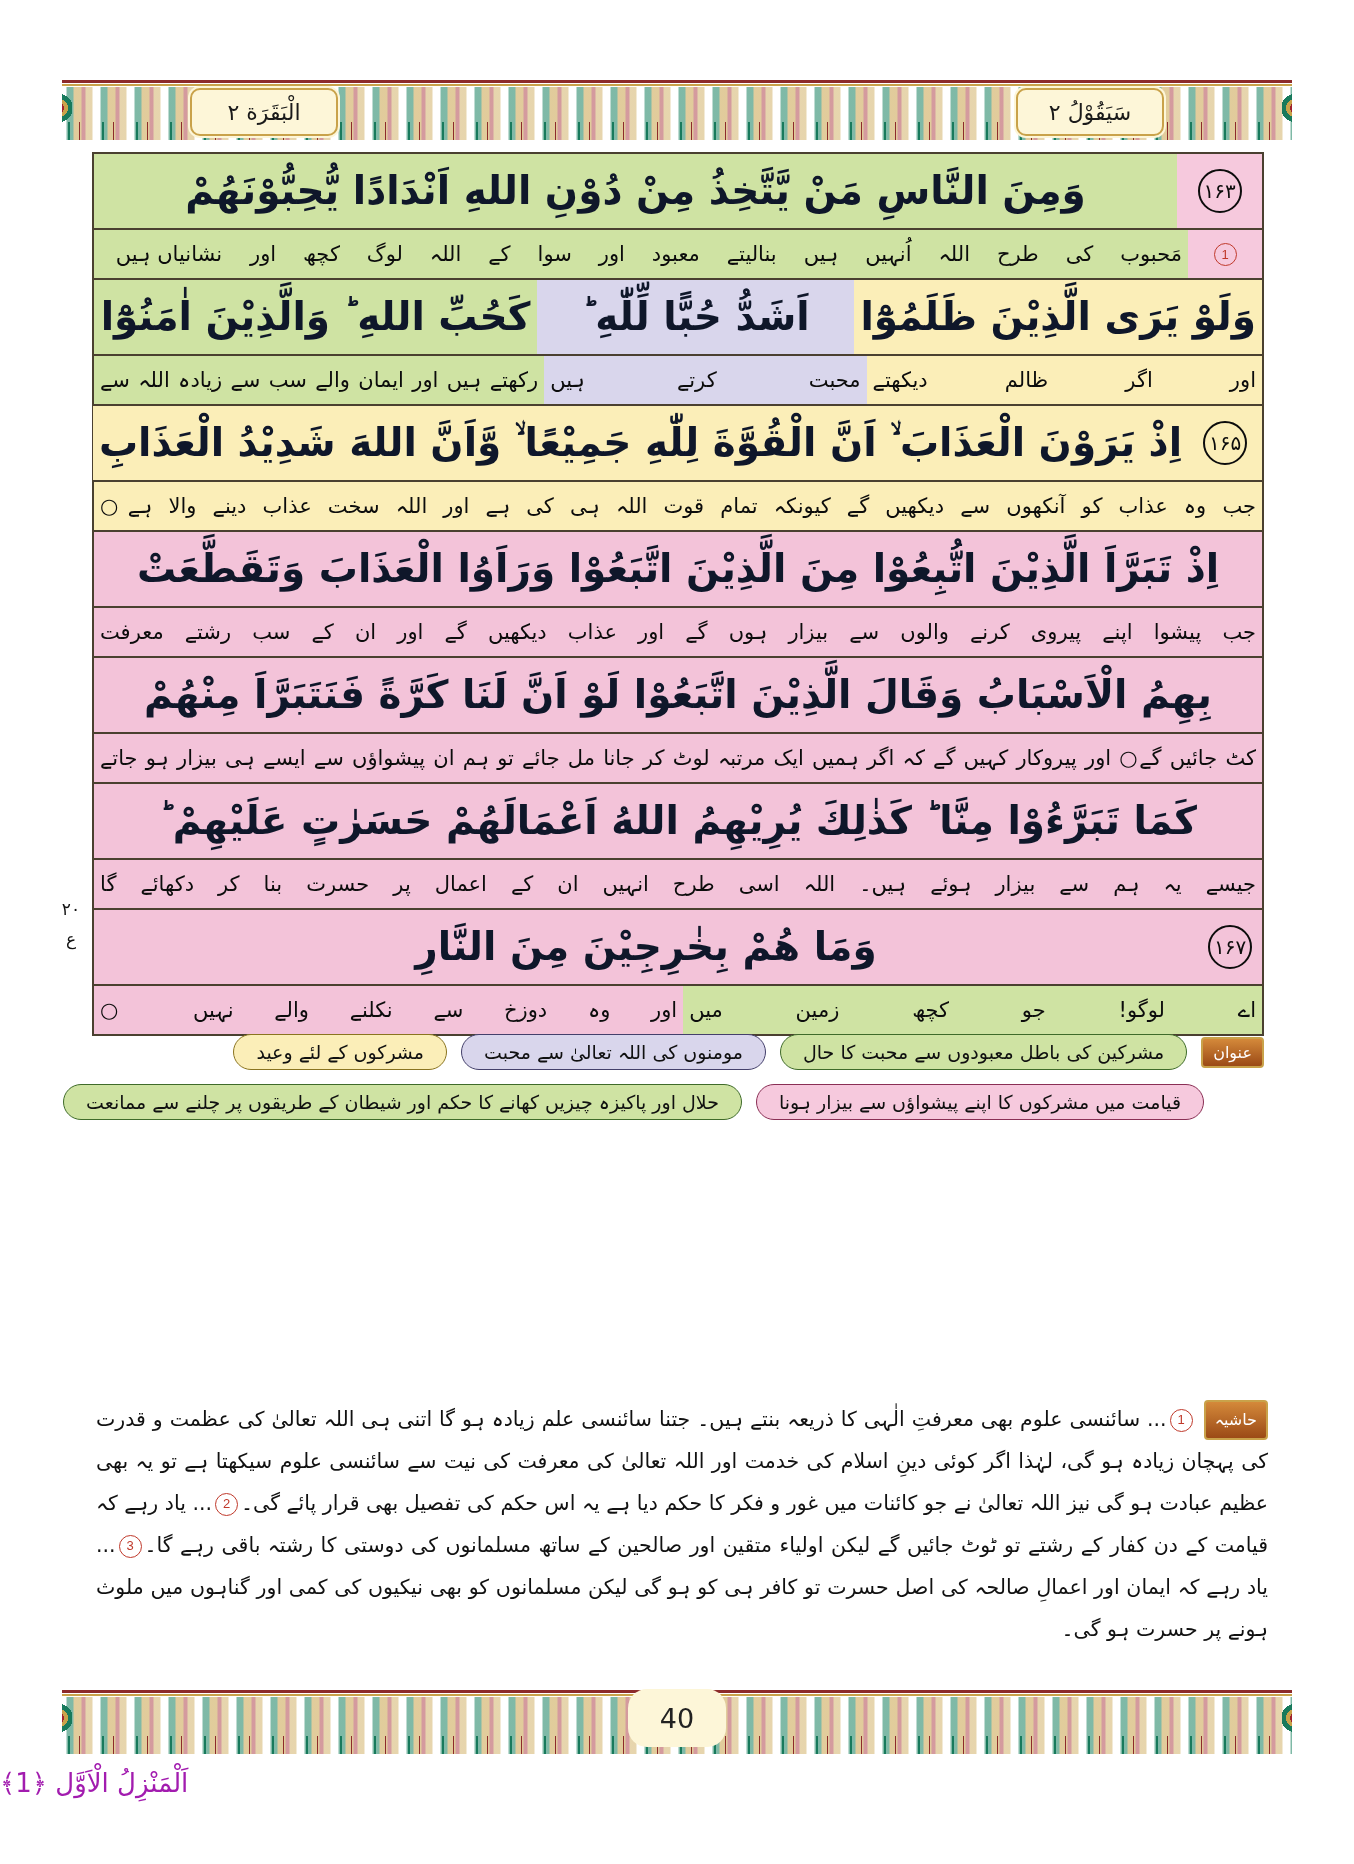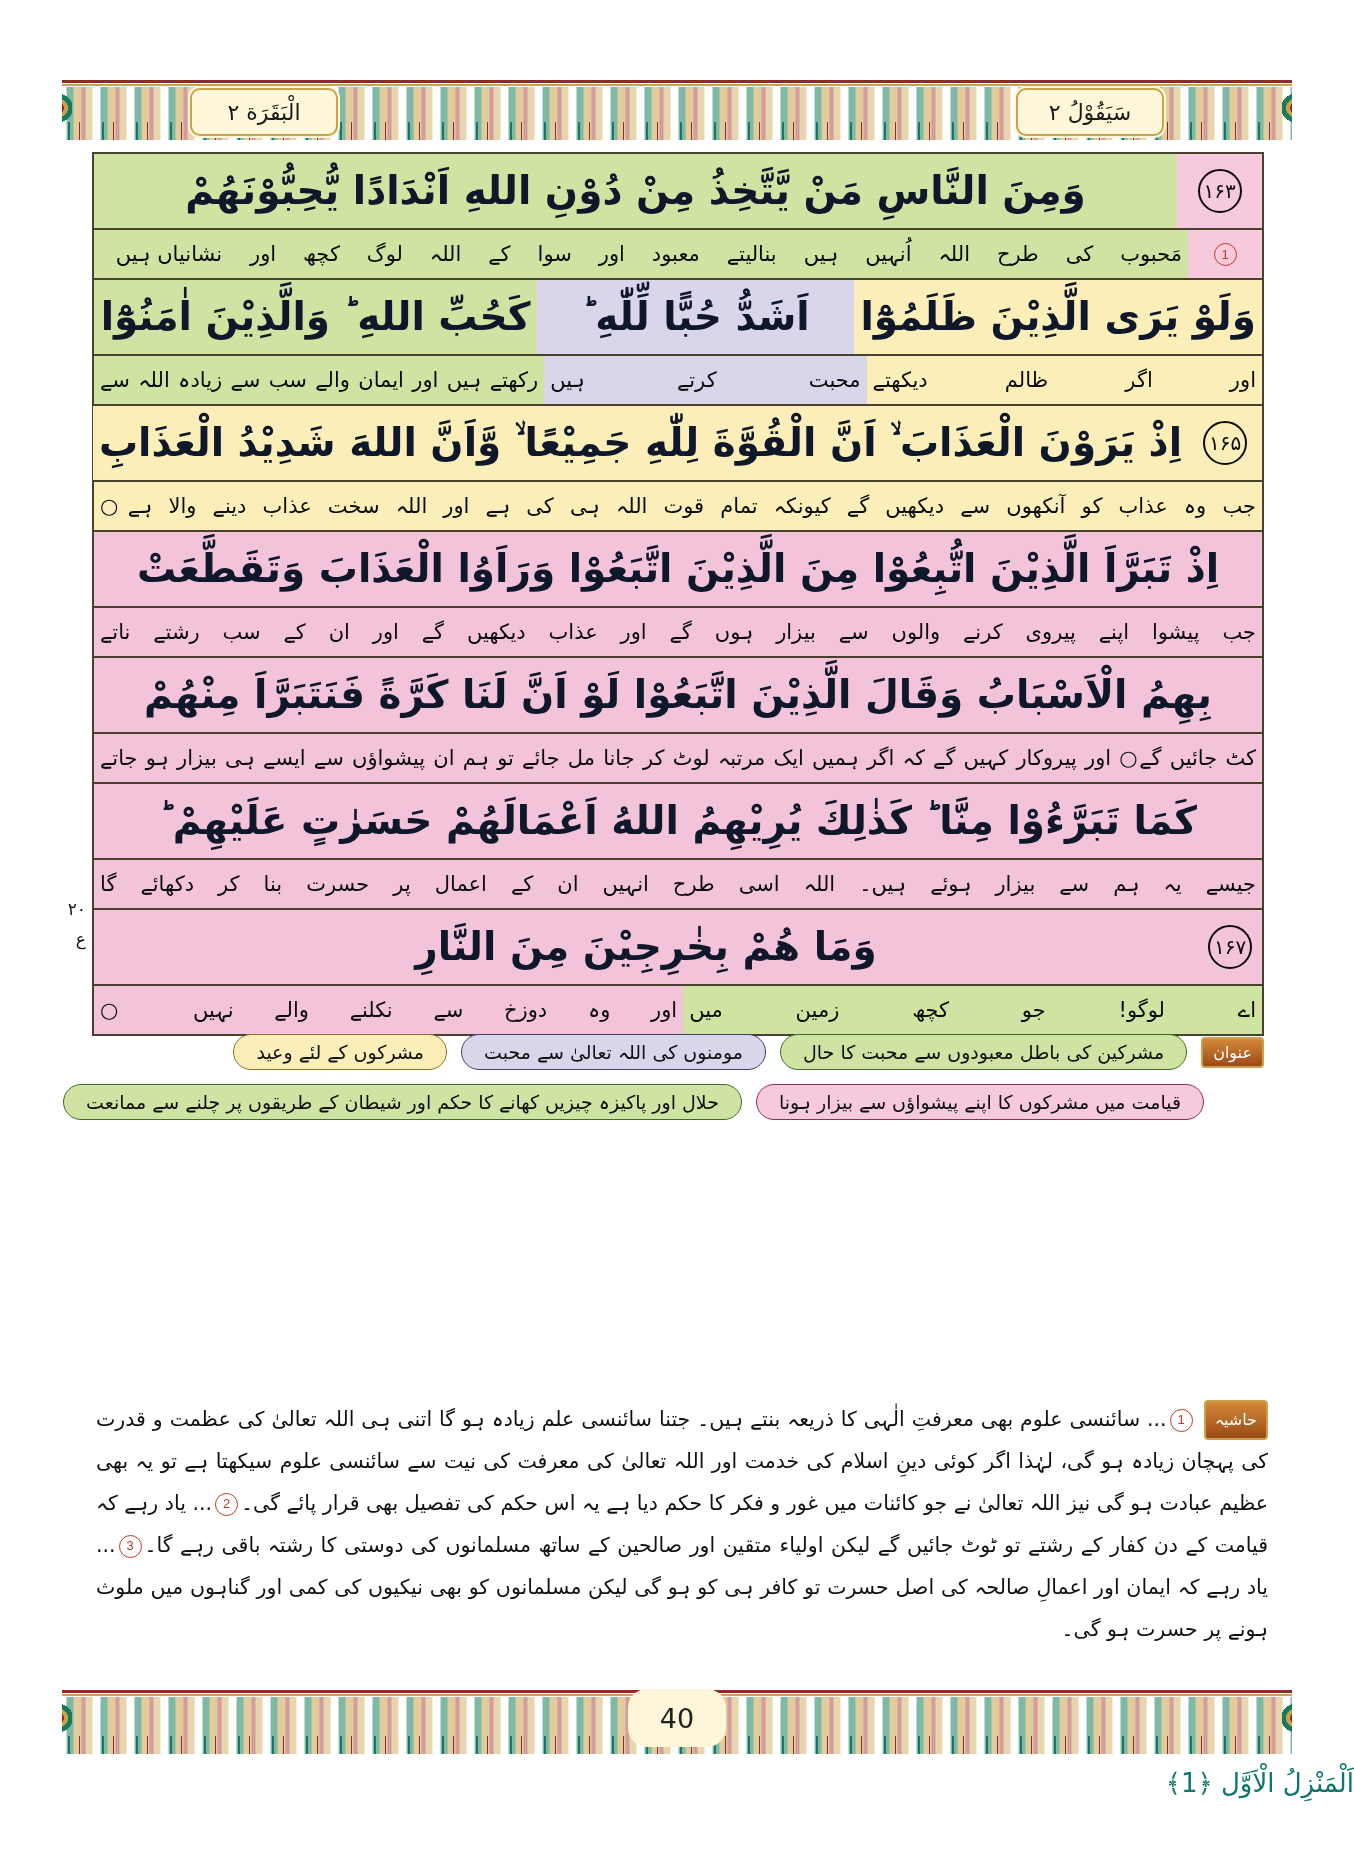--- a/index.html
+++ b/index.html
@@ -120,24 +120,24 @@
     font-size: 27px;
     color: #222;
     z-index: 4;
     box-shadow: 0 0 0 3px #fdf6d8;
   }
 
   .manzil-line {
     position: absolute;
     top: 1768px;
     left: 0; right: 0;
-    text-align: right;
+    text-align: left;
     direction: rtl;
     font-size: 26px;
-    color: #0f766e;
+    color: #a21caf;
   }
 
   
   #verse-frame {
     position: absolute;
     left: 92px;
     top: 152px;
     width: 1172px;
     border: 2px solid #4a4030;
     box-sizing: border-box;
@@ -214,20 +214,21 @@
     margin: 0 3px;
   }
 
   
   .margin-mark {
     position: absolute;
     left: 56px;
     direction: rtl;
     font-size: 17px;
     color: #111;
+    text-align: center;
     width: 30px;
     line-height: 1.1;
   }
 
   
   #topics {
     position: absolute;
     left: 92px;
     top: 1034px;
     width: 1172px;
@@ -369,21 +370,21 @@
     </div>
   </div>
 
   <div class="ayah-row arabic-row">
     <div class="seg bg-rose" style="flex:1">
       <span class="arabic-txt">اِذْ تَبَرَّاَ الَّذِيْنَ اتُّبِعُوْا مِنَ الَّذِيْنَ اتَّبَعُوْا وَرَاَوُا الْعَذَابَ وَتَقَطَّعَتْ</span>
     </div>
   </div>
   <div class="ayah-row urdu-row">
     <div class="seg bg-rose" style="flex:1">
-      <span class="urdu-txt">جب پیشوا اپنے پیروی کرنے والوں سے بیزار ہوں گے اور عذاب دیکھیں گے اور ان کے سب رشتے ناتے</span>
+      <span class="urdu-txt">جب پیشوا اپنے پیروی کرنے والوں سے بیزار ہوں گے اور عذاب دیکھیں گے اور ان کے سب رشتے معرفت</span>
     </div>
   </div>
 
   <div class="ayah-row arabic-row">
     <div class="seg bg-rose" style="flex:1">
       <span class="arabic-txt">بِهِمُ الْاَسْبَابُ وَقَالَ الَّذِيْنَ اتَّبَعُوْا لَوْ اَنَّ لَنَا كَرَّةً فَنَتَبَرَّاَ مِنْهُمْ</span>
     </div>
   </div>
   <div class="ayah-row urdu-row">
     <div class="seg bg-rose" style="flex:1">

